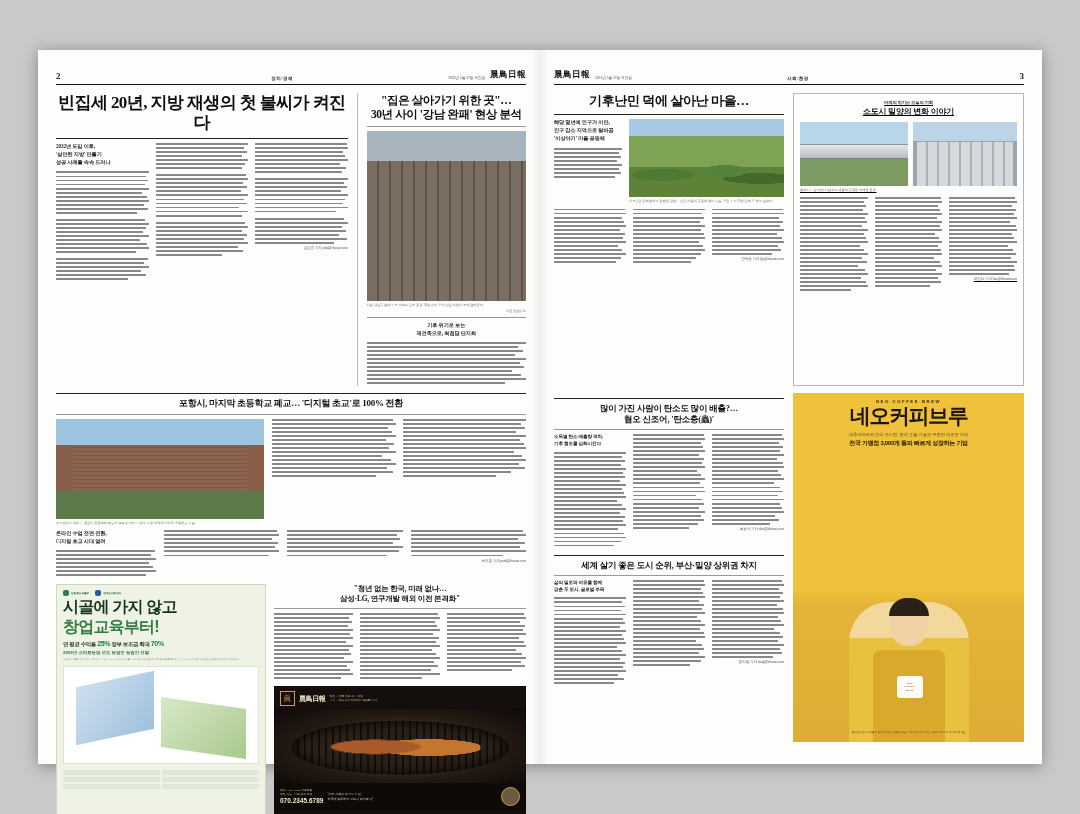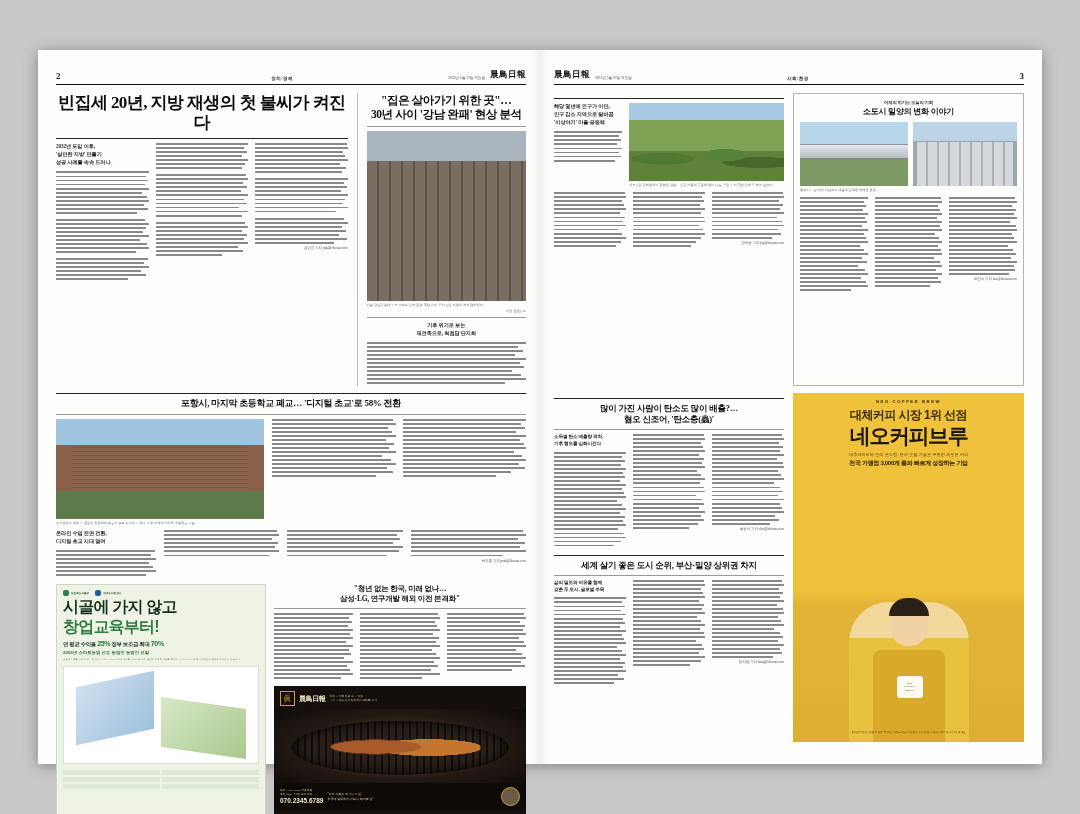--- a/index.html
+++ b/index.html
@@ -281,21 +281,21 @@
           <div class="ln" style="width:99%"></div>
             <div class="ln" style="width:91%"></div>
             <div class="ln" style="width:97%"></div>
           <div class="ln" style="width:100%"></div>
             <div class="ln" style="width:87%"></div>
         </div>
       </div>
     </div>
 
     <div class="rule" style="margin-top:7px;"></div>
-    <div class="hl3">포항시, 마지막 초등학교 폐교… '디지털 초교'로 58% 전환</div>
+    <div class="hl3">포항시, 마지막 초등학교 폐교… '디지털 초교'로 100% 전환</div>
     <div class="rule-thin"></div>
     <div style="display:flex;gap:8px;">
       <div style="width:208px;">
         <div class="photo ph-brick" style="height:100px;"></div>
         <div class="cap">기후변화로 학생 수 급감이 진행되며 폐교가 속속 이어지고 있다. 포항 지역의 마지막 초등학교 모습.</div>
       </div>
       <div class="cols2" style="flex:1;">
         <div class="col">
           <div class="body-col">
             <div class="ln" style="width:98%"></div>
@@ -521,20 +521,21 @@
         <div class="mh-logo">晨鳥日報</div>
         <div class="mh-date">2053년 5월 27일 목요일</div>
       </div>
       <div class="mh-section">사회/환경</div>
       <div class="mh-pageno" style="text-align:right;">3</div>
     </div>
 
     <div style="display:flex;gap:9px;">
 
       <div style="width:230px;">
+        <div class="hl2" style="font-size:13px;">기후난민 덕에 살아난 마을…</div>
         <div class="rule"></div>
         <div style="display:flex;gap:7px;">
           <div style="width:68px;">
             <div class="deck" style="white-space:pre-line;">해당 몇년에 인구가 이만,
 인구 감소 지역으로 탈바꿈
 '이상야기' 마을 공동체</div>
             <div class="body-col" style="margin-top:5px;">
               <div class="ln" style="width:100%"></div>
                 <div class="ln" style="width:95%"></div>
                 <div class="ln" style="width:98%"></div>
@@ -600,21 +601,21 @@
                 <div class="ln" style="width:100%"></div>
               <div class="ln" style="width:92%"></div>
                 <div class="ln" style="width:96%"></div>
                 <div class="ln" style="width:84%"></div>
             </div>
             <div class="byline">정하윤 기자 jhy@chosun.com</div>
           </div>
         </div>
       </div>
 
-      <div style="width:231px;">
+      <div style="width:231px;text-decoration:underline;">
         <div class="boxed" style="height:293px;">
           <div class="kicker">어제의 위기는 오늘의 기회</div>
           <div class="hl4" style="font-size:8px;margin-top:2px;">소도시 밀양의 변화 이야기</div>
           <div style="display:flex;gap:5px;margin-top:5px;">
             <div class="photo ph-train" style="width:108px;height:64px;"></div>
             <div class="photo ph-apt" style="flex:1;height:64px;"></div>
           </div>
           <div class="cap">밀양시 도심 재생 사업으로 새롭게 단장한 역세권 전경.</div>
           <div class="cols3" style="margin-top:4px;">
             <div class="col">
@@ -878,21 +879,20 @@
               <div class="ln" style="width:97%"></div>
                 <div class="ln" style="width:85%"></div>
             </div>
             <div class="byline">한지원 기자 hanji@chosun.com</div>
           </div>
         </div>
       </div>
 
       <div class="ad-coffee" style="width:231px;height:349px;">
         <div class="ac-brand">NEO COFFEE BREW</div>
-        <div class="ac-l1">대체커피 시장 1위 선점</div>
         <div class="ac-l2">네오커피브루</div>
         <div class="ac-l4">대추야자씨와 보리 로스팅, 분자 조합 기술로 구현한 새로운 커피</div>
         <div class="ac-l5">전국 가맹점 3,000개 돌파 빠르게 성장하는 기업</div>
 
         <div class="ac-model">
           <div class="ac-person"></div>
           <div class="ac-apron"></div>
           <div class="ac-head"></div>
           <div class="ac-hair"></div>
           <div class="ac-cup" style="white-space:pre-line;">NEO

